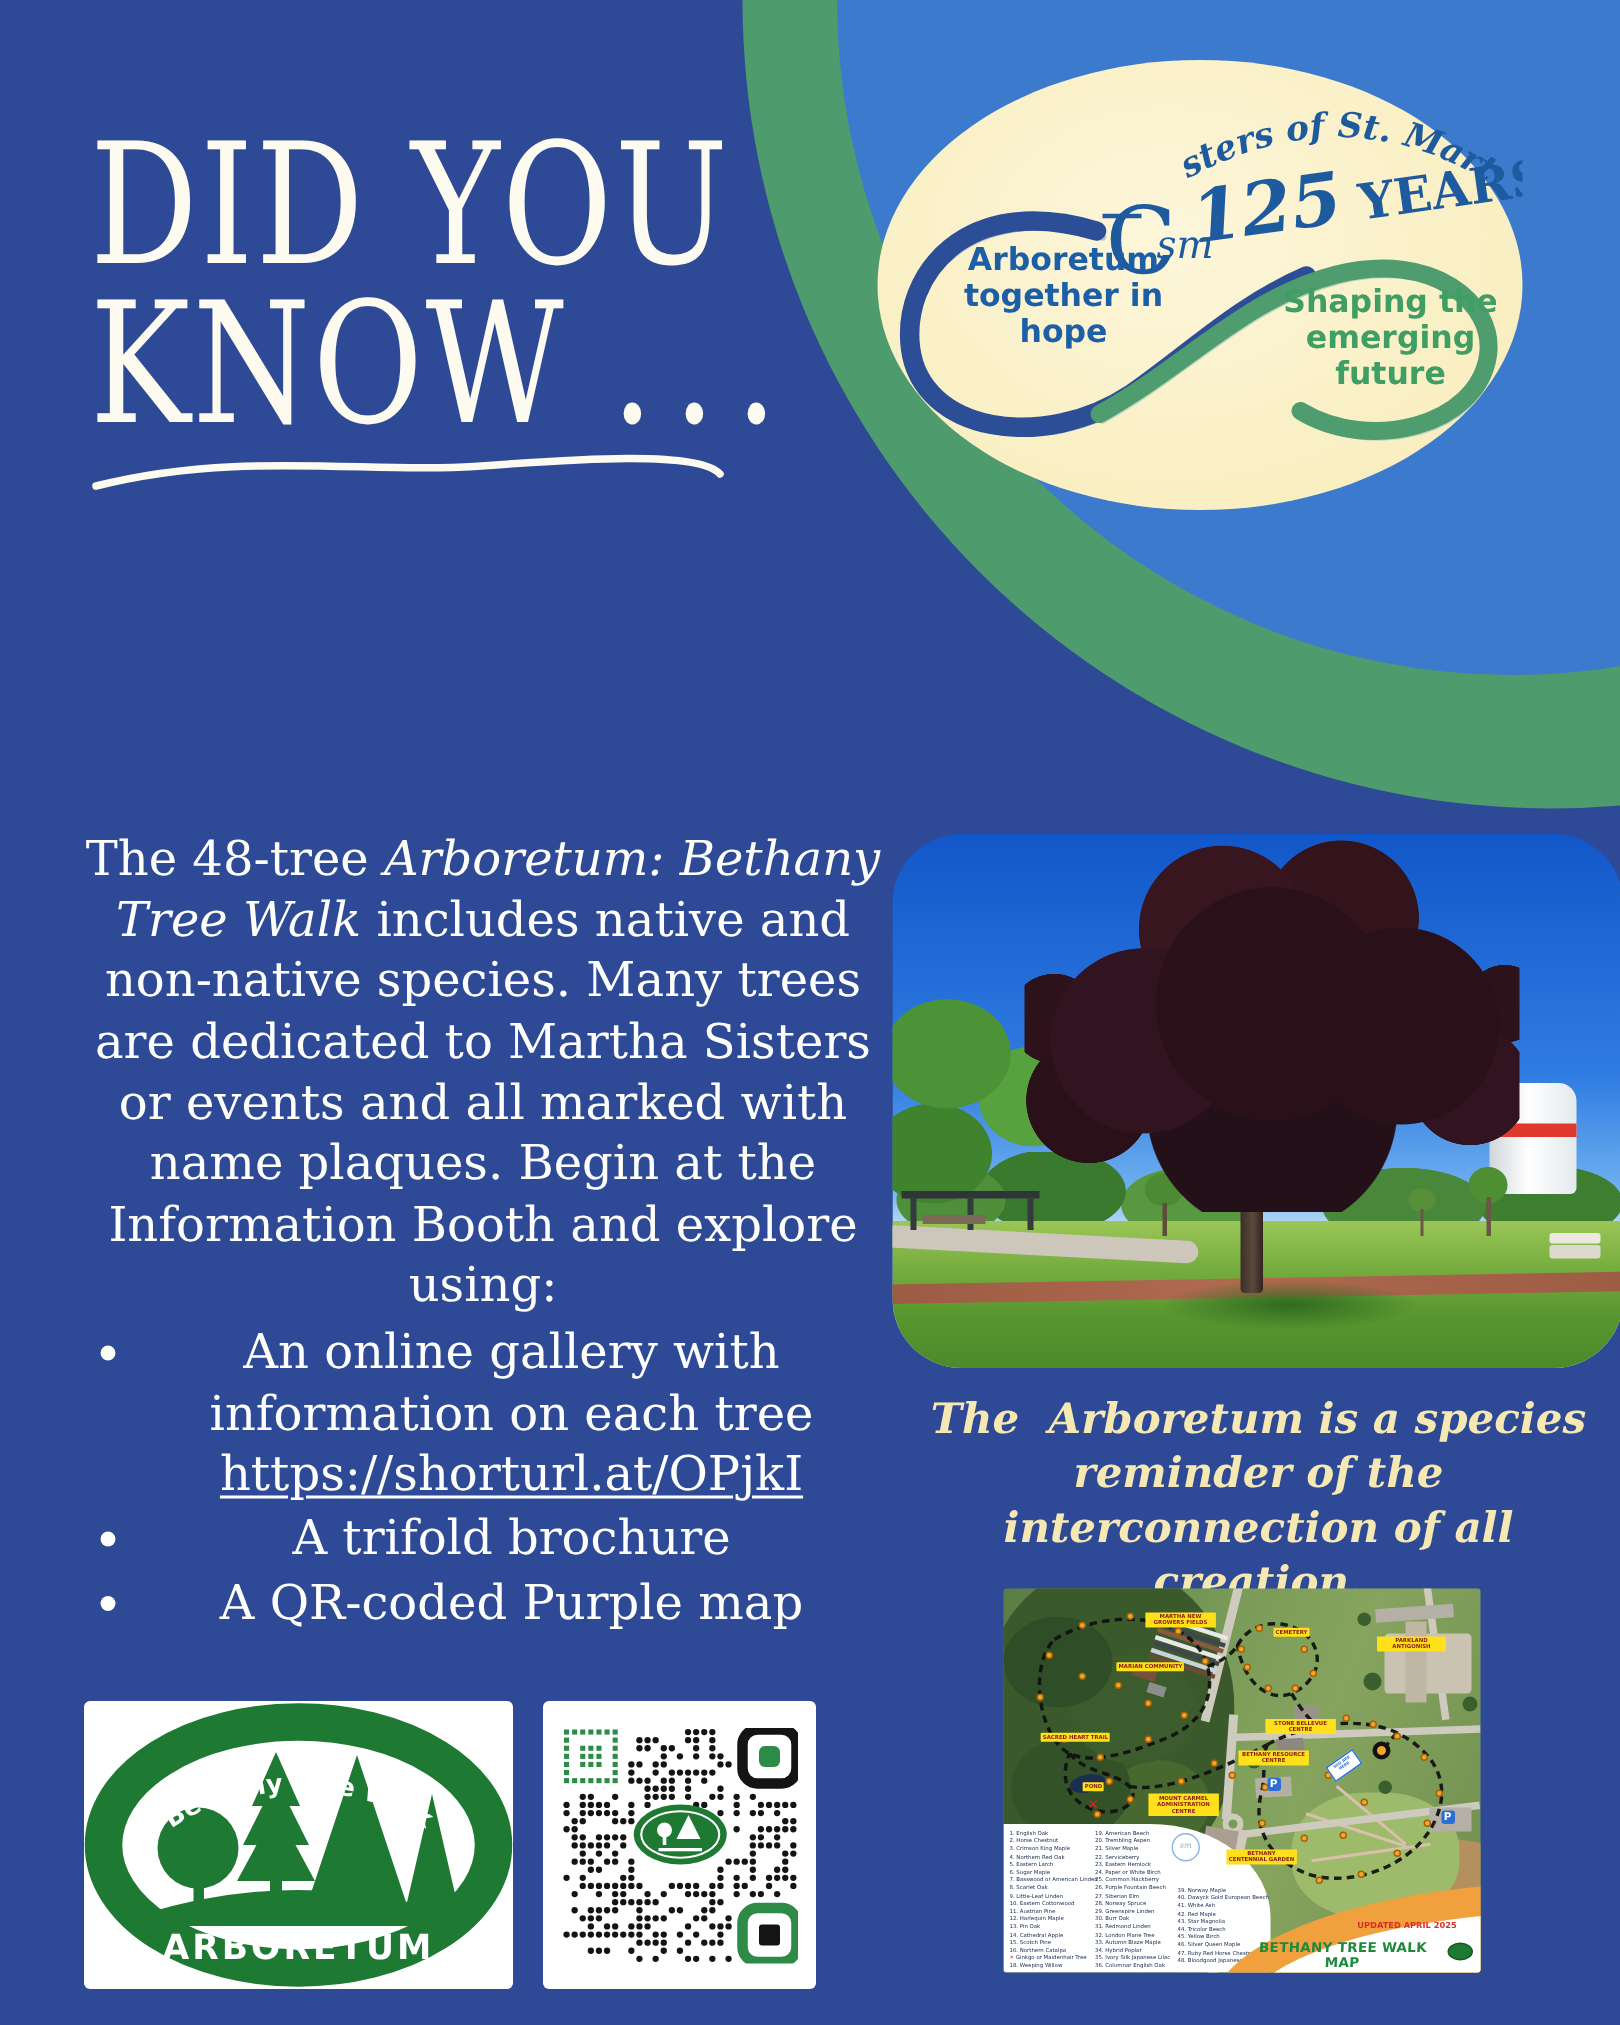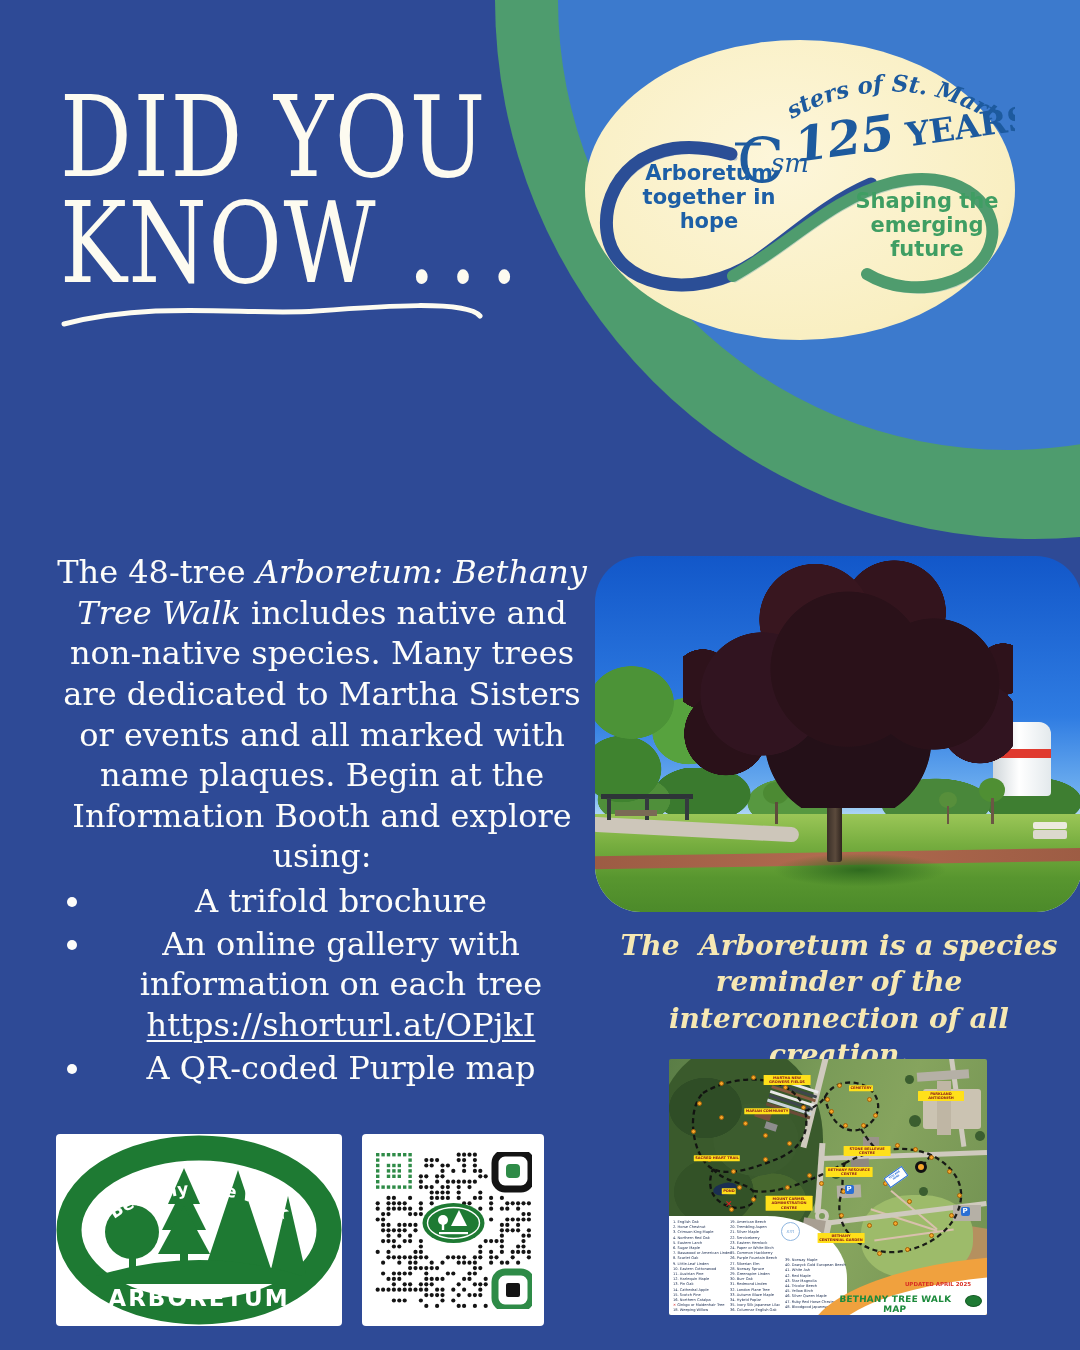--- a/index.html
+++ b/index.html
@@ -198,23 +198,23 @@
     <div><span>KNOW</span> <span class="dots">...</span></div>
   </div>
   <svg class="title-swoosh" width="430" height="40">
     <path d="M6 28 C 100 4, 190 20, 258 15 S 408 4, 422 20" fill="none" stroke="#fdfbf0" stroke-width="5" stroke-linecap="round"></path>
   </svg>
 
 
   <div class="bodytext">
     <span>The 48-tree </span><span class="ital">Arboretum: Bethany Tree Walk</span><span> includes native and non-native species. Many trees are dedicated to Martha Sisters or events and all marked with name plaques. Begin at the Information Booth and explore using:</span>
     <ul class="bullets">
-      <li><span>A trifold brochure</span></li>
       <li><span>An online gallery with information on each tree</span>
           <a href="#">https://shorturl.at/OPjkI</a></li>
+      <li><span>A trifold brochure</span></li>
       <li><span>A QR-coded Purple map</span></li>
     </ul>
   </div>
 
   <div class="photo">
     <div class="sky"></div>
     <div class="fartrees"></div>
     <div class="lushtree"></div>
     <div class="tank">
         <div class="stripe"></div>

